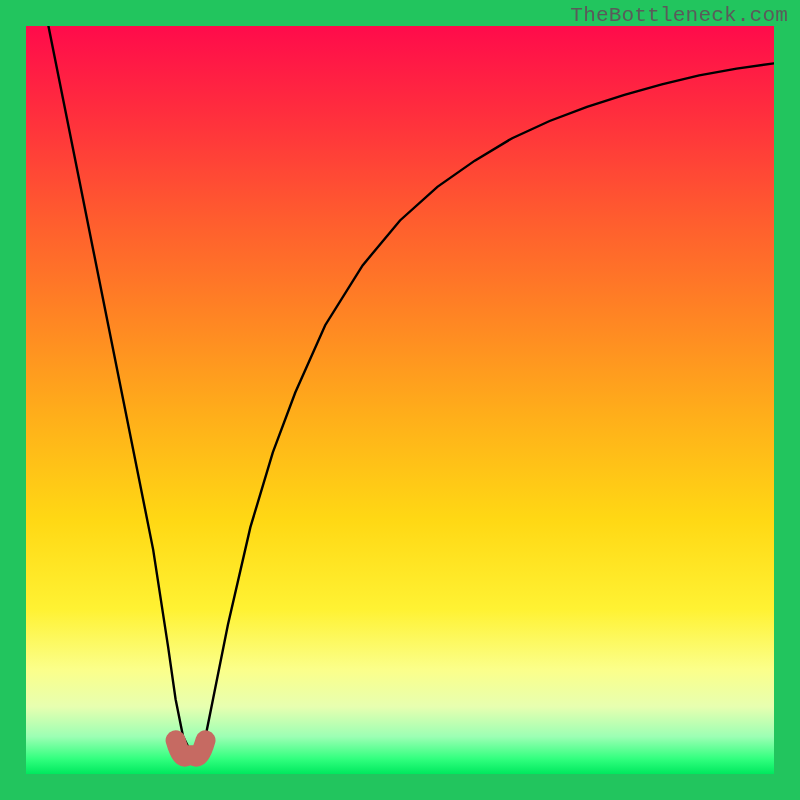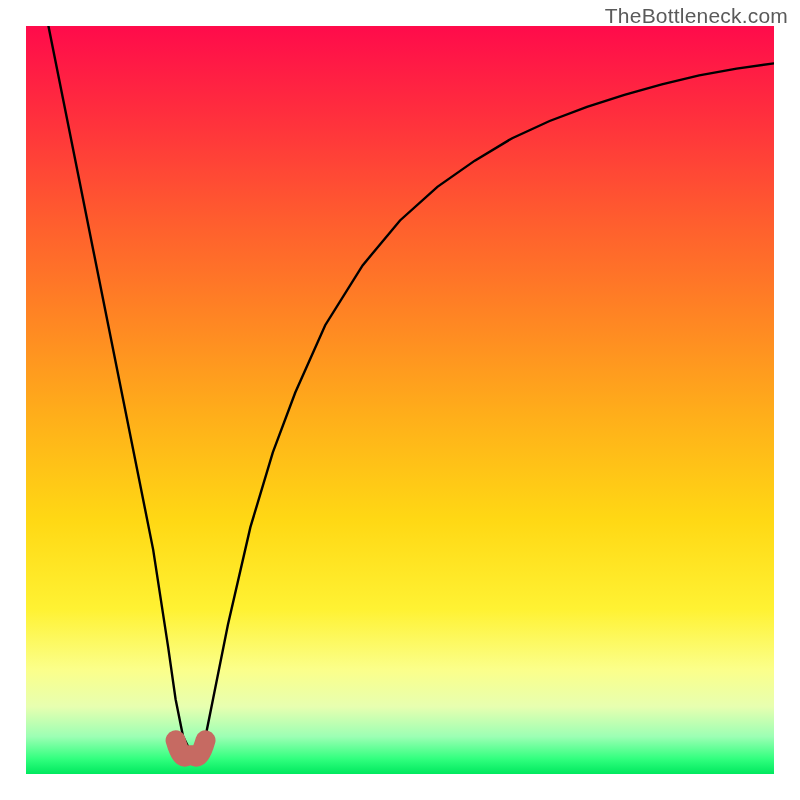--- a/index.html
+++ b/index.html
@@ -8,21 +8,22 @@
     width: 800px;
     height: 800px;
     overflow: hidden;
     background: #000;
     font-family: Arial, Helvetica, sans-serif;
   }
   .frame {
     position: absolute;
     left: 0; top: 0;
     width: 800px; height: 800px;
-    background: #ffffff;
+    background: #22c55e;
+    font-family: Liberation Mono, monospace;
   }
   .plot {
     position: absolute;
     left: 26px;
     top: 26px;
     width: 748px;
     height: 748px;
     background: linear-gradient(to bottom,
       #ff0b4b 0%,
       #ff2f3d 12%,

